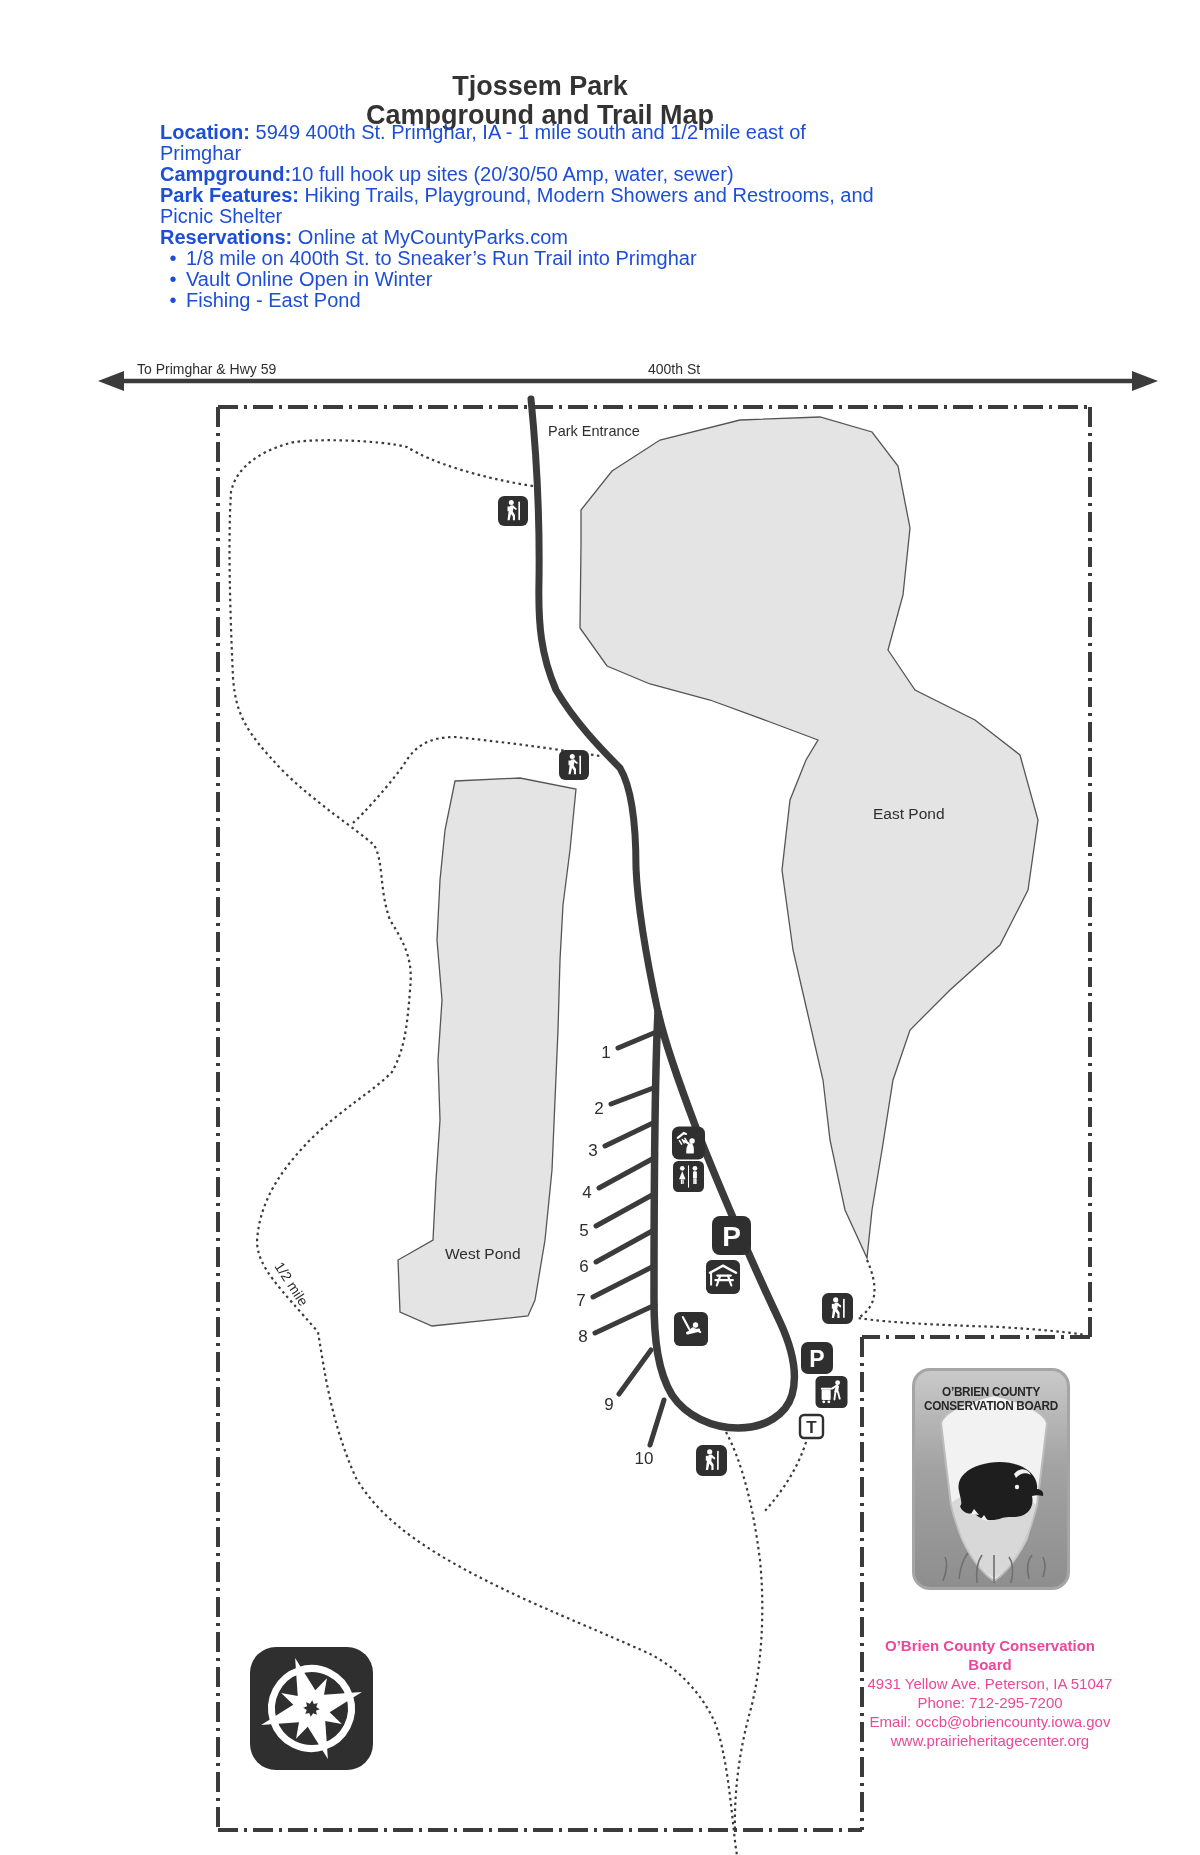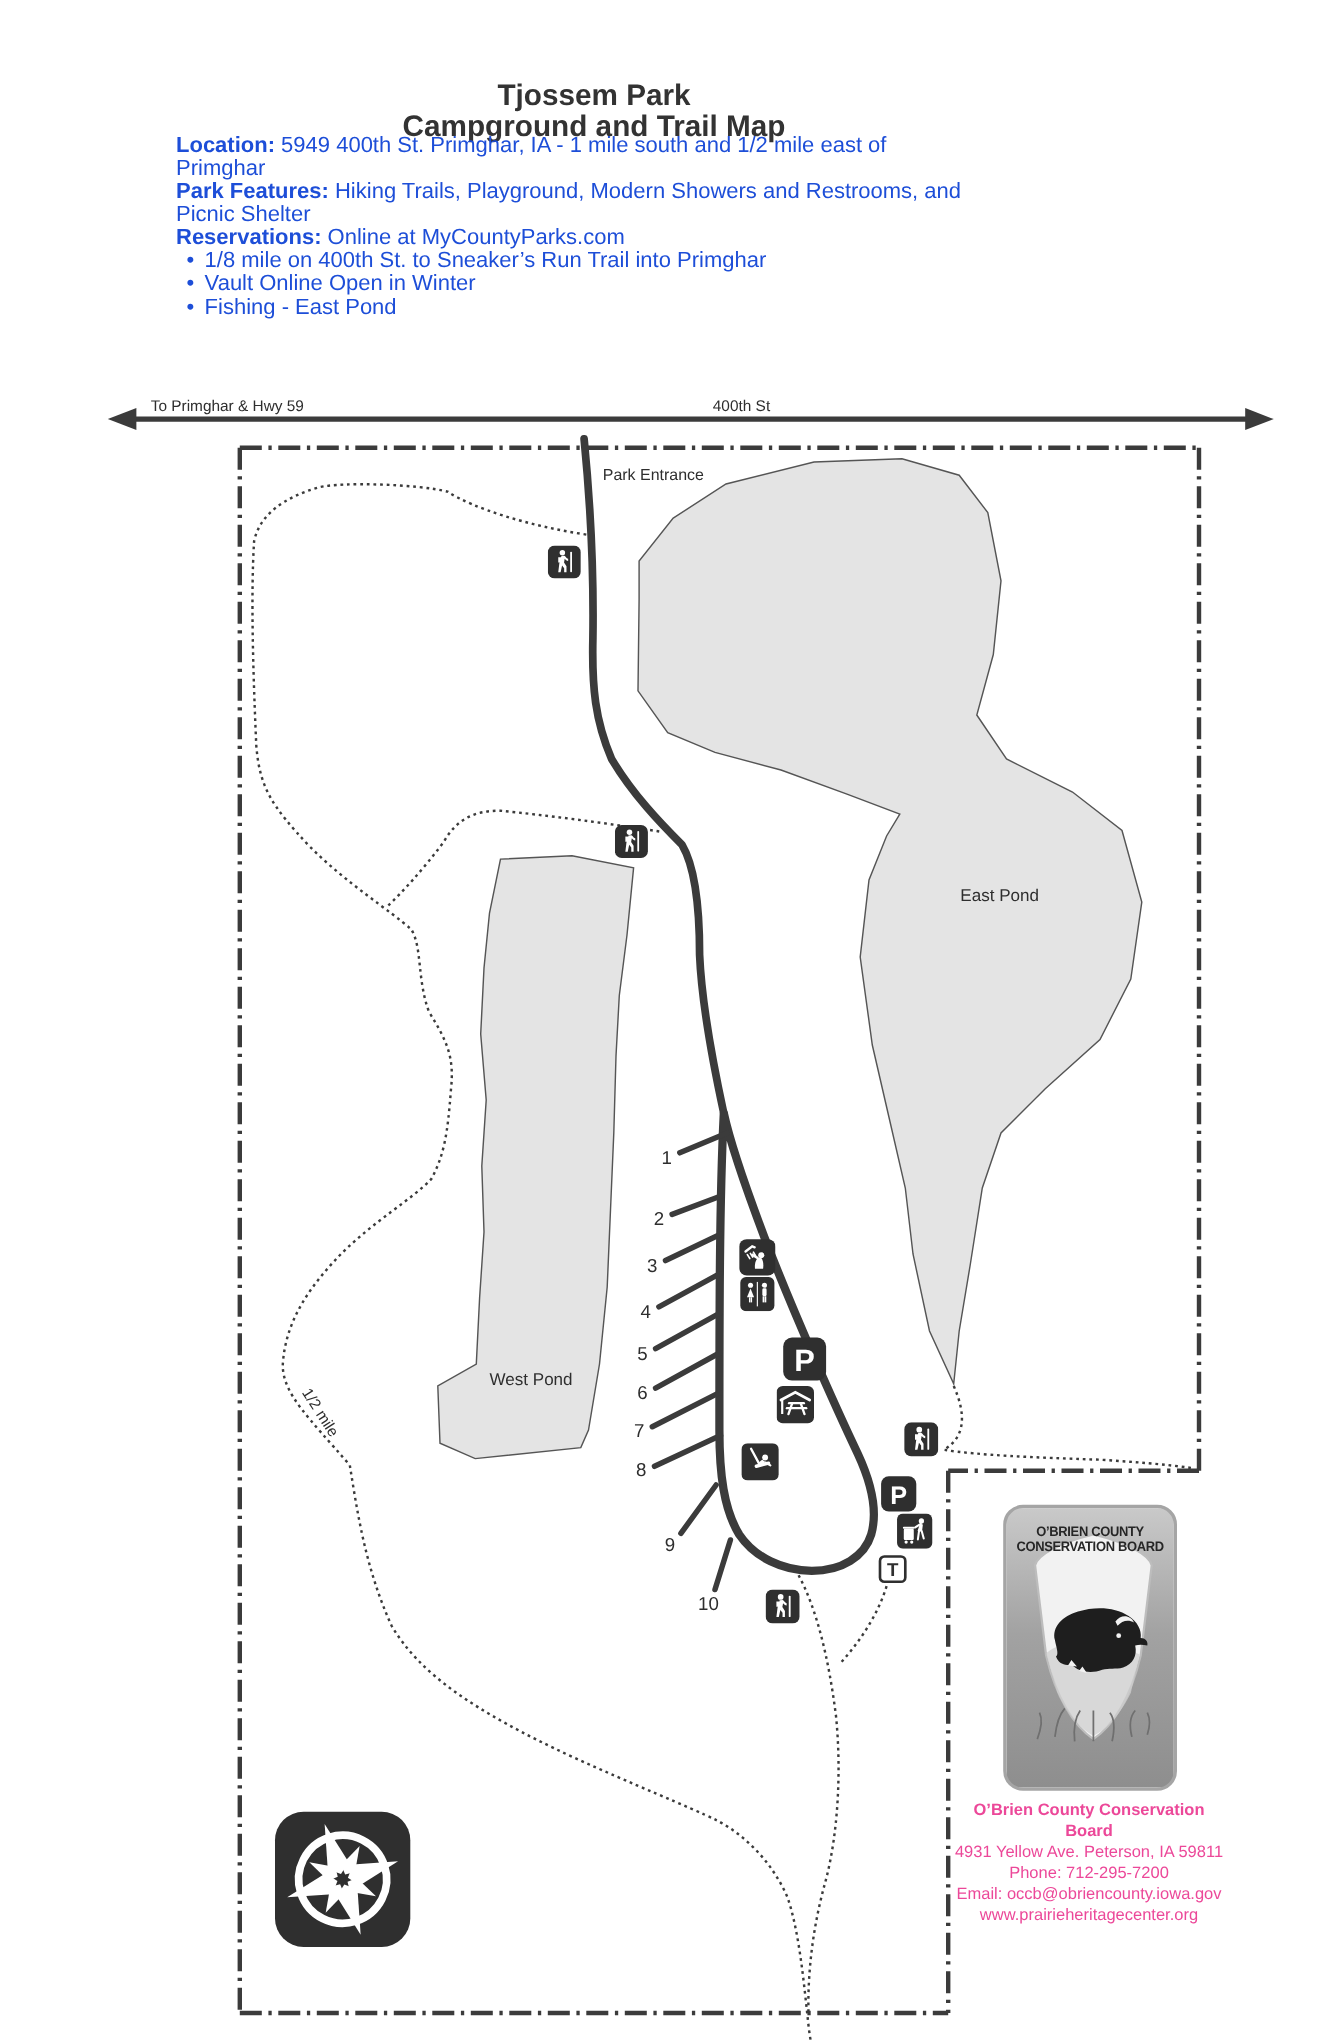--- a/index.html
+++ b/index.html
@@ -11,21 +11,21 @@
   #title-block .t1{font-size:27px;font-weight:bold;color:#333;line-height:1.08;}
   #title-block .t2{font-size:27px;font-weight:bold;color:#333;line-height:1.08;}
   #info-block{left:160px;top:122px;width:720px;font-size:20px;line-height:21px;color:#1d4ed8;}
   #info-block .line b{font-weight:bold;}
   #info-block .bullet{display:flex;}
   #info-block .bullet .dot{width:26px;text-align:center;}
   
   #map-svg{left:0;top:0;}
   text{font-family:"Liberation Sans",sans-serif;}
   
-  #badge{left:912px;top:1368px;width:158px;height:260px;border-radius:18px;
+  #badge{left:912px;top:1368px;width:158px;height:222px;border-radius:18px;
          background:linear-gradient(180deg,#c9c9c9,#a2a2a2 45%,#8e8e8e);
          border:3px solid #a5a5a5;box-sizing:border-box;overflow:hidden;}
   #badge .badge-text{position:absolute;left:0;top:14px;width:100%;text-align:center;
          font-weight:bold;font-size:12.5px;line-height:14px;color:#262626;
          transform:scaleX(.94);letter-spacing:-0.3px;z-index:3;}
   #badge svg{position:absolute;left:0;top:0;z-index:1;}
   
   #contact{left:840px;top:1636px;width:300px;text-align:center;font-size:15px;line-height:19px;color:#ec4899;}
   #contact .name{font-weight:bold;}
   .link{cursor:pointer;}
@@ -35,20 +35,21 @@
 
 <div id="page">
 
   <div class="abs" id="title-block">
     <div class="t1">Tjossem Park</div>
     <div class="t2">Campground and Trail Map</div>
   </div>
 
   <div class="abs" id="info-block">
     <div class="line"><b>Location:</b><span> 5949 400th St. Primghar, IA - 1 mile south and 1/2 mile east of Primghar</span></div>
+    <div class="line"><b>Campground:</b><span>10 full hook up sites (20/30/50 Amp, water, sewer)</span></div>
     <div class="line"><b>Park Features:</b><span> Hiking Trails, Playground, Modern Showers and Restrooms, and Picnic Shelter</span></div>
     <div class="line"><b>Reservations:</b><span> Online at MyCountyParks.com</span></div>
     <div class="bullet">
         <span class="dot">•</span>
         <span>1/8 mile on 400th St. to Sneaker’s Run Trail into Primghar</span>
       </div>
     <div class="bullet">
         <span class="dot">•</span>
         <span>Vault Online Open in Winter</span>
       </div>
@@ -266,19 +267,19 @@
     </svg>
     <div class="badge-text">
       <div>O’BRIEN COUNTY</div>
       <div>CONSERVATION BOARD</div>
     </div>
   </div>
 
   <div class="abs" id="contact">
     <div class="name">O’Brien County Conservation</div>
     <div class="name">Board</div>
-    <div>4931 Yellow Ave. Peterson, IA 59811</div>
+    <div>4931 Yellow Ave. Peterson, IA 51047</div>
     <div>Phone: 712-295-7200</div>
     <div><span>Email: </span><span class="link">occb@obriencounty.iowa.gov</span></div>
     <div><span class="link">www.prairieheritagecenter.org</span></div>
   </div>
 
 </div>
 
 </body></html>

